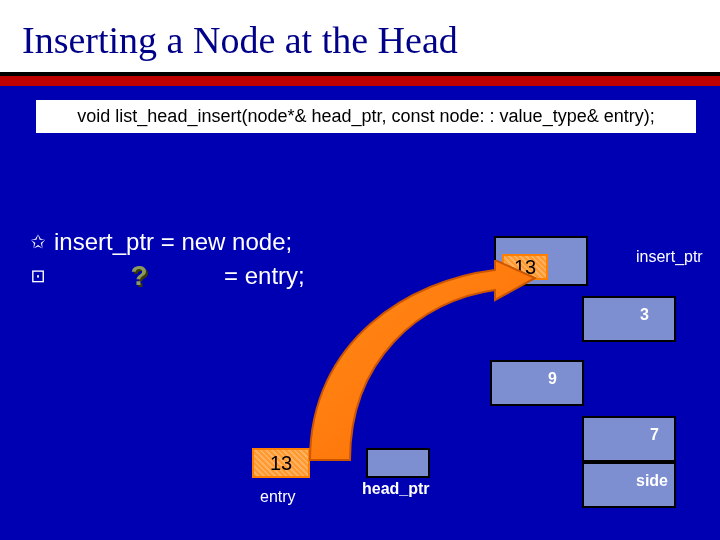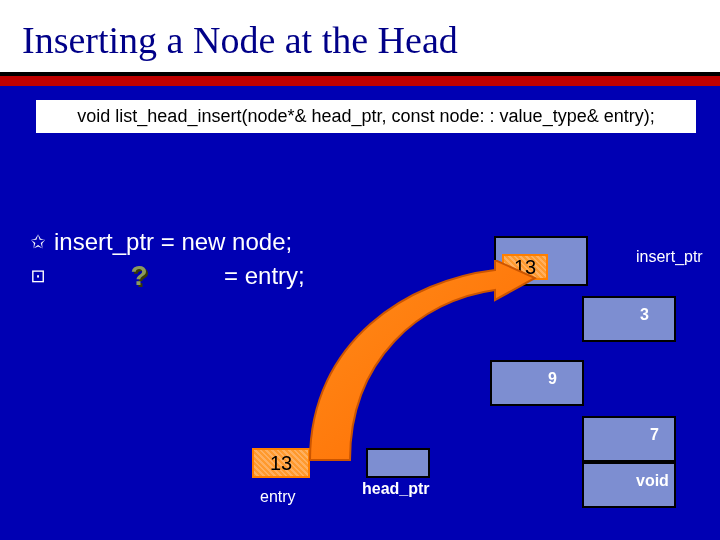--- a/index.html
+++ b/index.html
@@ -178,21 +178,21 @@
   <div class="node-box" style="left:582px; top:296px; width:90px; height:42px;"></div>
   <div class="node-label" style="left:640px; top:306px; font-weight:bold;">3</div>
 
   <div class="node-box" style="left:490px; top:360px; width:90px; height:42px;"></div>
   <div class="node-label" style="left:548px; top:370px; font-weight:bold;">9</div>
 
   <div class="node-box" style="left:582px; top:416px; width:90px; height:42px;"></div>
   <div class="node-label" style="left:650px; top:426px; font-weight:bold;">7</div>
 
   <div class="node-box" style="left:582px; top:462px; width:90px; height:42px;"></div>
-  <div class="node-label" style="left:636px; top:472px; font-weight:bold;">void</div>
+  <div class="node-label" style="left:636px; top:472px; font-weight:bold;">side</div>
 
   <div class="node-value-strip" style="left:252px; top:448px; width:54px; height:26px;">
        <span>13</span>
   </div>
   <div class="node-label" style="left:260px; top:480px;margin-top:8px;">entry</div>
 
   <div class="node-box" style="left:366px; top:448px; width:60px; height:26px;"></div>
   <div class="node-label" style="left:362px; top:480px;font-weight:bold;">head_ptr</div>
 
   <svg class="arrow-svg" viewBox="0 0 260 220">

